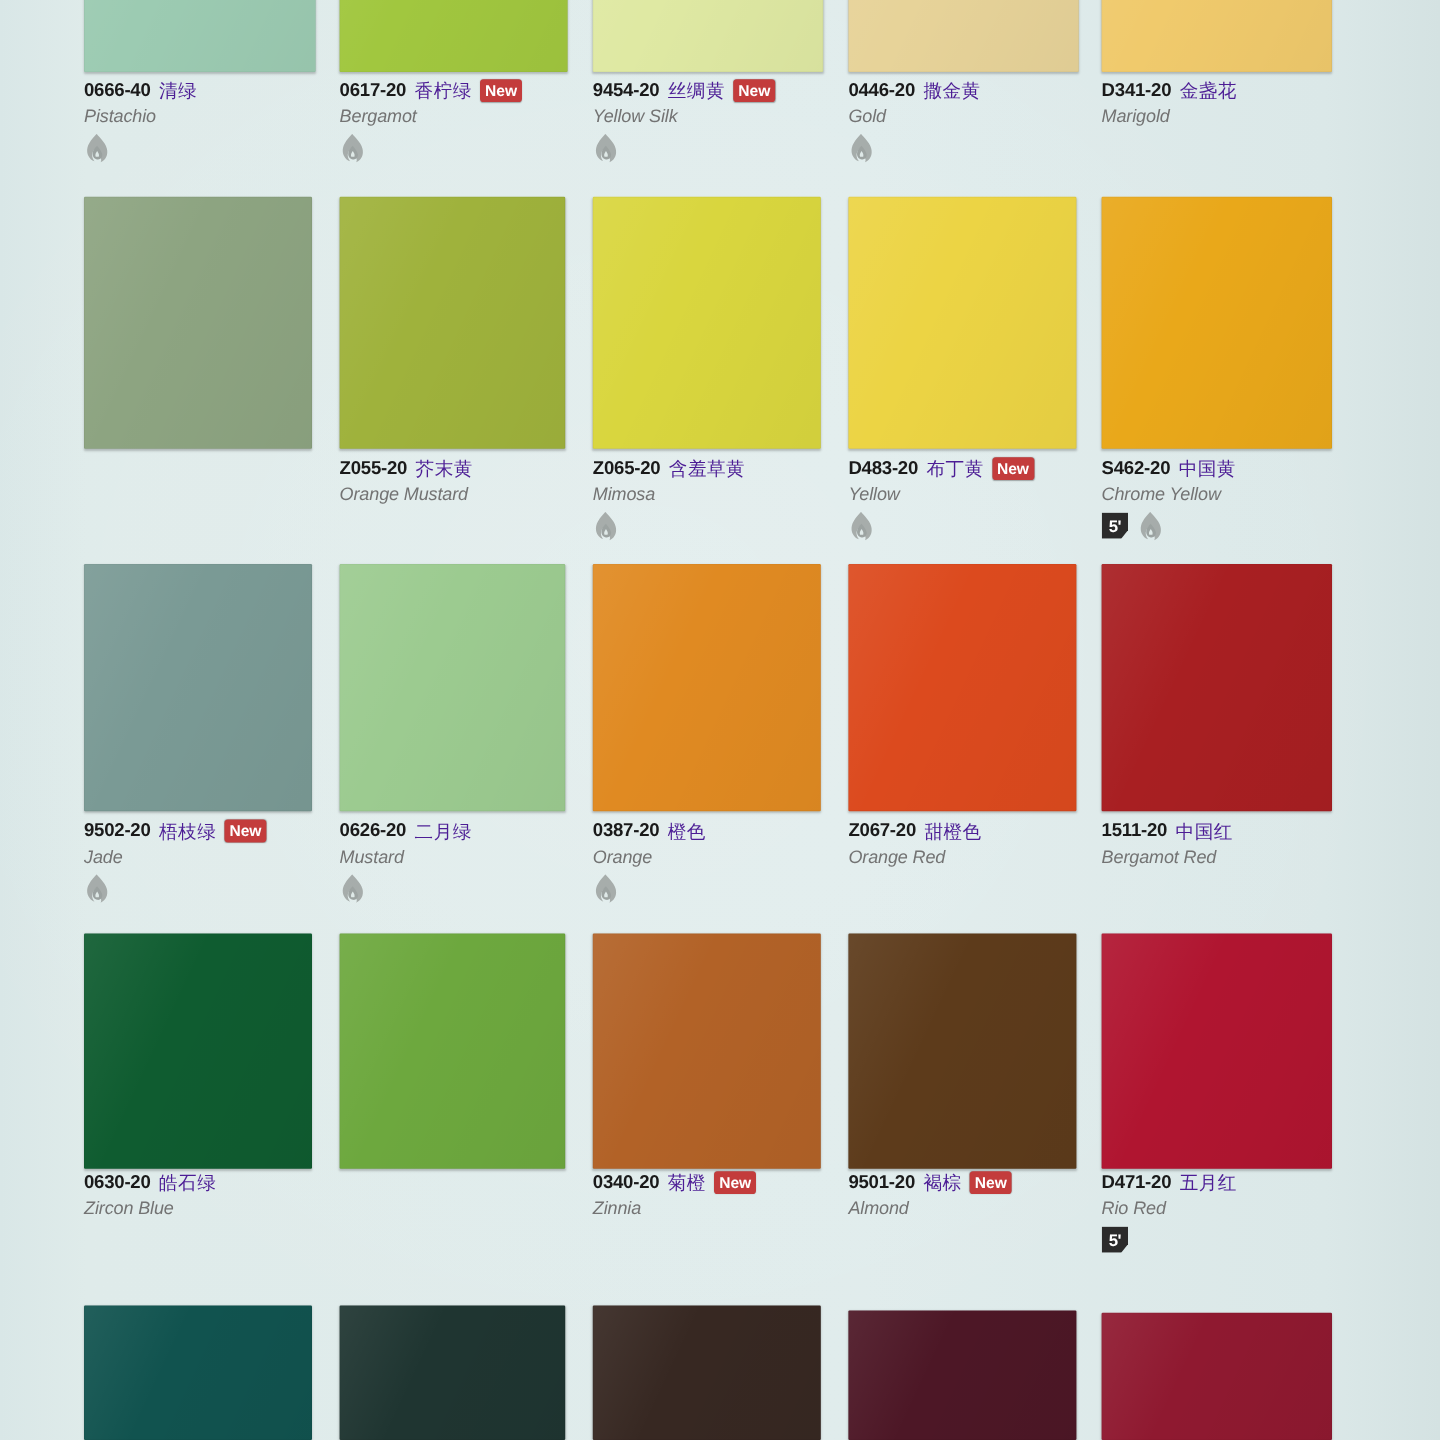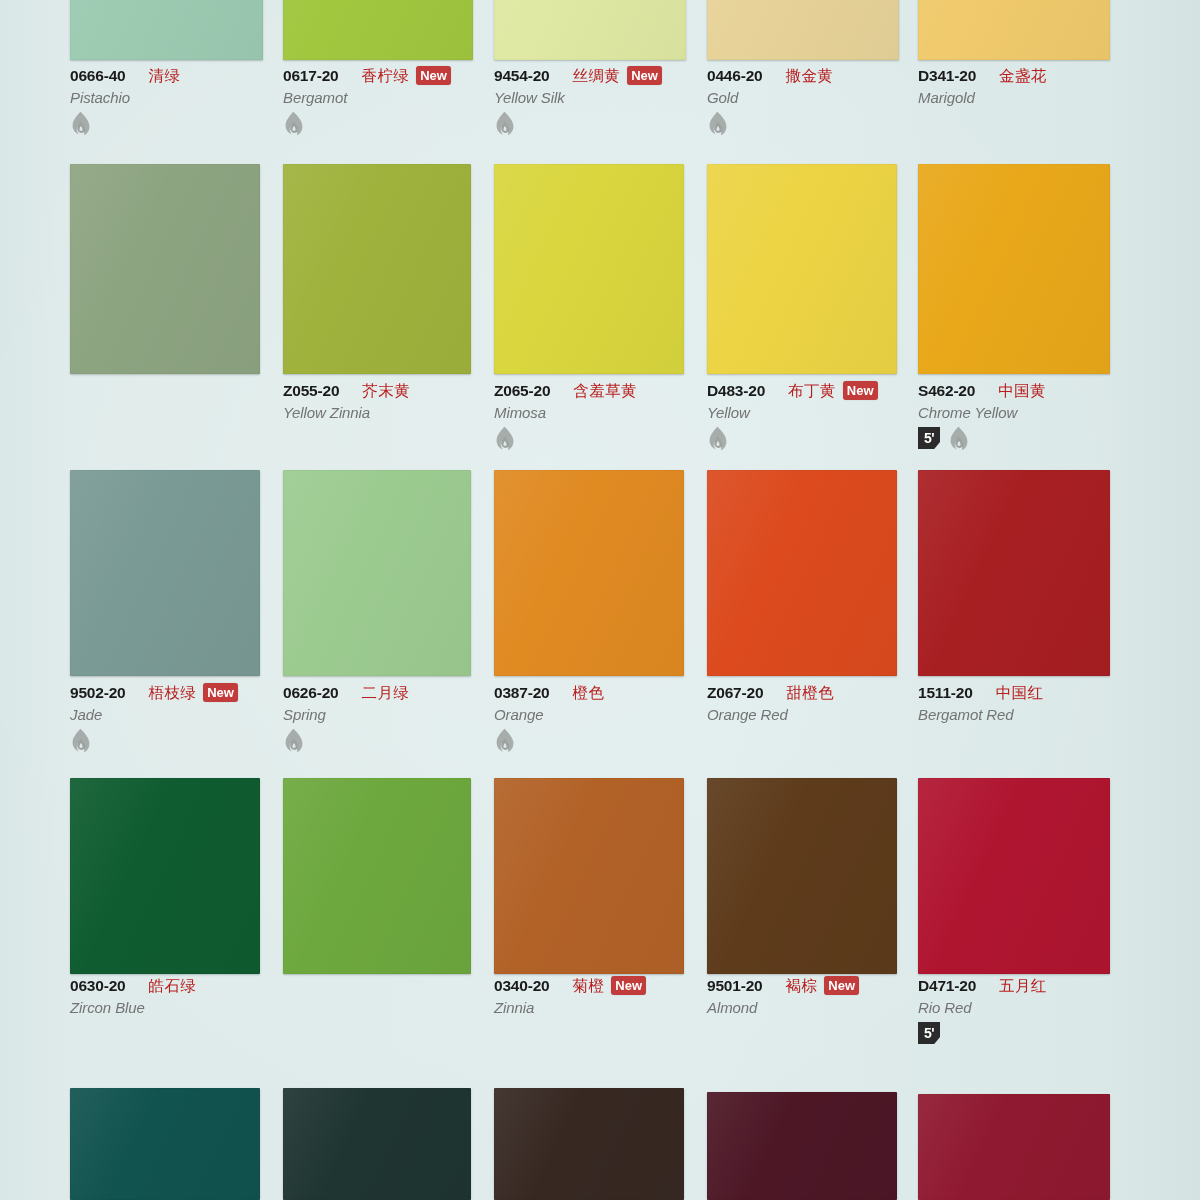--- a/index.html
+++ b/index.html
@@ -67,24 +67,23 @@
     height: 20px;
   }
   .code {
     font-weight: bold;
     font-size: 15.5px;
     color: #1a1a1a;
     letter-spacing: -0.2px;
   }
   .cn {
     font-size: 15.5px;
-    color: #b91c1c;
+    color: #4c1d95;
     font-family: "DejaVu Sans", sans-serif;
     letter-spacing: 0.4px;
-    margin-left: 16px;
   }
   .badge-new {
     display: inline-block;
     background: #c33c3c;
     color: #ffffff;
     font-size: 13px;
     font-weight: bold;
     line-height: 1;
     padding: 3px 4px 3px 4px;
     border-radius: 3px;
@@ -212,21 +211,21 @@
       <div class="swatch" style="height: 210px; background: rgb(141, 164, 129);"></div>
     </div>
     <div class="cell" style="left: 283px; top: 164px; width: 188px;">
       <div class="swatch" style="height: 210px; background: rgb(159, 178, 60);"></div>
     </div>
     <div class="labels" style="left: 283px; top: 381px; position: absolute;">
       <div class="line1">
         <span class="code">Z055-20</span>
         <span class="cn">芥末黄</span>
       </div>
-      <div class="en">Yellow Zinnia</div>
+      <div class="en">Orange Mustard</div>
     </div>
     <div class="cell" style="left: 494px; top: 164px; width: 190px;">
       <div class="swatch" style="height: 210px; background: rgb(217, 214, 62);"></div>
     </div>
     <div class="labels" style="left: 494px; top: 381px; position: absolute;">
       <div class="line1">
         <span class="code">Z065-20</span>
         <span class="cn">含羞草黄</span>
       </div>
       <div class="en">Mimosa</div>
@@ -293,21 +292,21 @@
       </div>
     </div>
     <div class="cell" style="left: 283px; top: 470px; width: 188px;">
       <div class="swatch" style="height: 206px; background: rgb(156, 203, 144);"></div>
     </div>
     <div class="labels" style="left: 283px; top: 683px; position: absolute;">
       <div class="line1">
         <span class="code">0626-20</span>
         <span class="cn">二月绿</span>
       </div>
-      <div class="en">Spring</div>
+      <div class="en">Mustard</div>
       <div class="icons">
         <span class="icon-flame"><svg viewBox="0 0 22 26" xmlns="http://www.w3.org/2000/svg">
             <path d="M11 0.8 C11 0.8 4.2 7.4 3.0 12.6 C1.9 17.5 4.1 22.6 9.2 24.6 C9.2 24.6 6.2 21.0 7.4 17.4 C8.3 14.6 10.6 12.8 10.6 12.8 C10.6 12.8 10.0 16.1 11.6 18.1 C13.0 19.9 14.4 20.6 14.9 22.6 C15.3 24.1 14.5 25.4 14.5 25.4 C19.3 23.3 21.2 18.4 20.0 13.5 C18.7 8.0 11 0.8 11 0.8 Z" fill="#9a9f9d"></path>
             <path d="M11.4 11.0 C11.4 11.0 8.0 14.2 7.6 17.2 C7.2 20.2 9.2 22.5 11.6 22.9 C14.2 23.3 16.1 21.4 16.0 18.9 C15.9 15.9 11.4 11.0 11.4 11.0 Z" fill="#8d9391"></path>
             <path d="M11.5 15.6 C10.0 17.6 9.6 19.2 10.2 20.6 L12.9 20.6 C13.4 19.2 13.0 17.6 11.5 15.6 Z" fill="#dfe9e7"></path>
           </svg></span>
       </div>
     </div>
     <div class="cell" style="left: 494px; top: 470px; width: 190px;">
       <div class="swatch" style="height: 206px; background: rgb(224, 138, 34);"></div>

